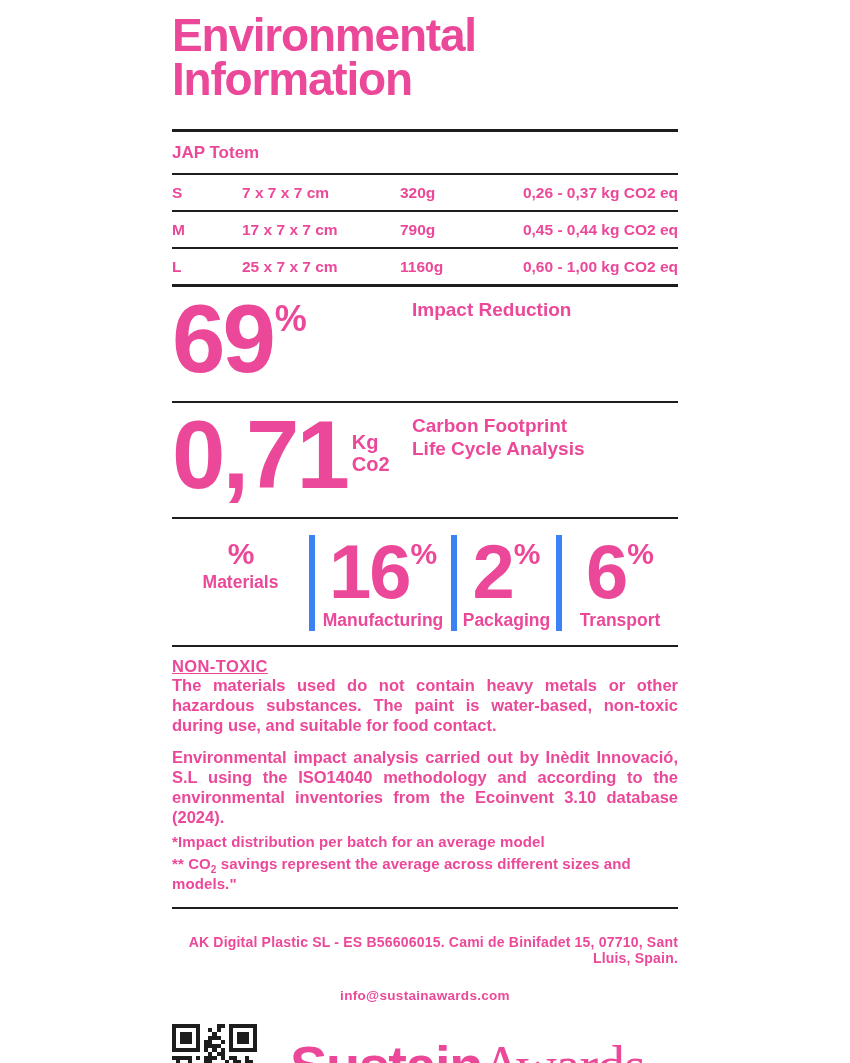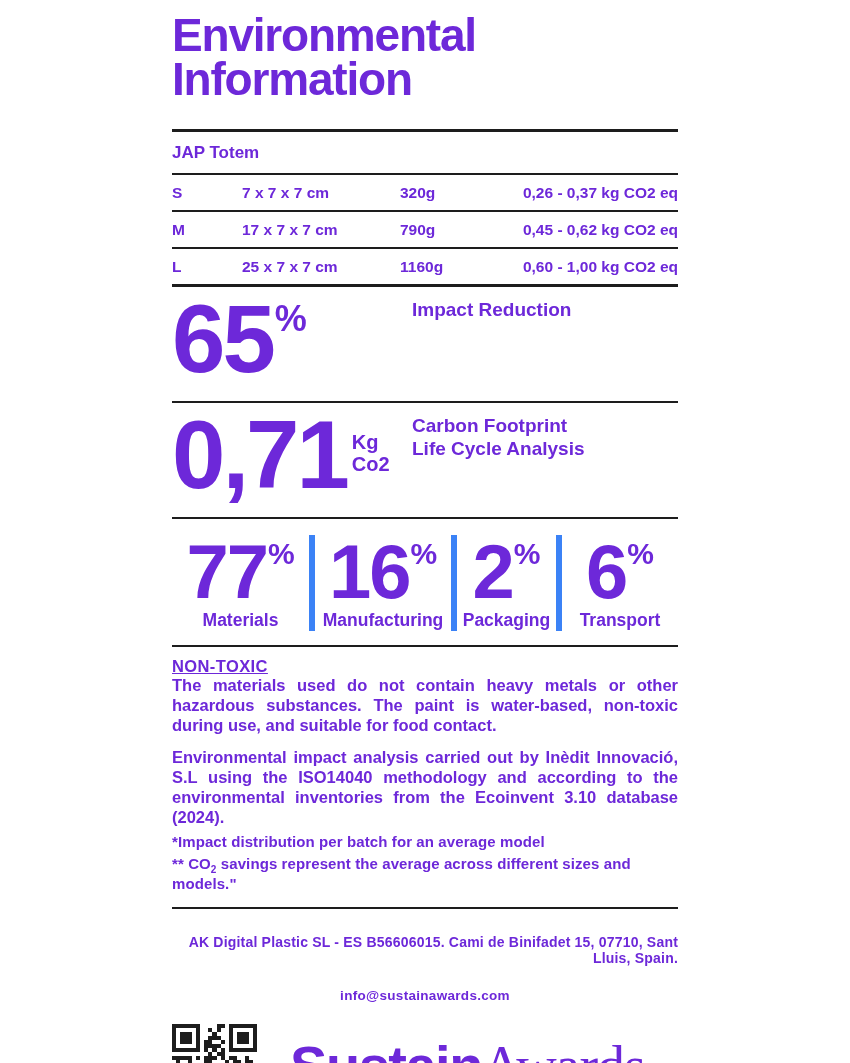--- a/index.html
+++ b/index.html
@@ -1,21 +1,21 @@
 <!DOCTYPE html>
 <html><head>
 <meta charset="utf-8">
 <style>
   * { margin:0; padding:0; box-sizing:border-box; }
   html,body { background:#ffffff; }
   .page {
     position:relative;
     width:850px; height:1063px;
     background:#ffffff;
-    color:#6d28d9;
+    color:#ec4899;
     font-family:"Liberation Sans", sans-serif;
     overflow:hidden;
   }
   .content {
     position:absolute; left:172px; top:0;
     width:506px;
     padding-top:14px;
   }
   .rule { border:none; border-top:2.5px solid #1d1d1d; }
 
@@ -91,33 +91,33 @@
       <div class="spec-row">
         <span>S</span>
         <span>7 x 7 x 7 cm</span>
         <span>320g</span>
         <span class="spec-co2">0,26 - 0,37 kg CO2 eq</span>
       </div>
       <div class="spec-row">
         <span>M</span>
         <span>17 x 7 x 7 cm</span>
         <span>790g</span>
-        <span class="spec-co2">0,45 - 0,62 kg CO2 eq</span>
+        <span class="spec-co2">0,45 - 0,44 kg CO2 eq</span>
       </div>
       <div class="spec-row">
         <span>L</span>
         <span>25 x 7 x 7 cm</span>
         <span>1160g</span>
         <span class="spec-co2">0,60 - 1,00 kg CO2 eq</span>
       </div>
     </div>
 
     <div class="big-stat">
       <span class="big-wrap">
-        <span class="big-num">65</span>
+        <span class="big-num">69</span>
         <span class="big-pct">%</span>
       </span>
       <div class="stat-label">Impact Reduction</div>
     </div>
 
     <hr class="rule">
 
     <div class="big-stat">
       <span class="big-wrap">
         <span class="big-num">0,71</span>
@@ -130,21 +130,20 @@
         <div>Carbon Footprint</div>
         <div>Life Cycle Analysis</div>
       </div>
     </div>
 
     <hr class="rule">
 
     <div class="dist-row">
       <div class="dist-item d1">
         <span class="dist-wrap">
-          <span class="dist-num">77</span>
           <span class="dist-pct">%</span>
         </span>
         <div class="dist-label">Materials</div>
       </div>
       <div class="dist-item d2">
         <span class="dist-wrap">
           <span class="dist-num">16</span>
           <span class="dist-pct">%</span>
         </span>
         <div class="dist-label">Manufacturing</div>

